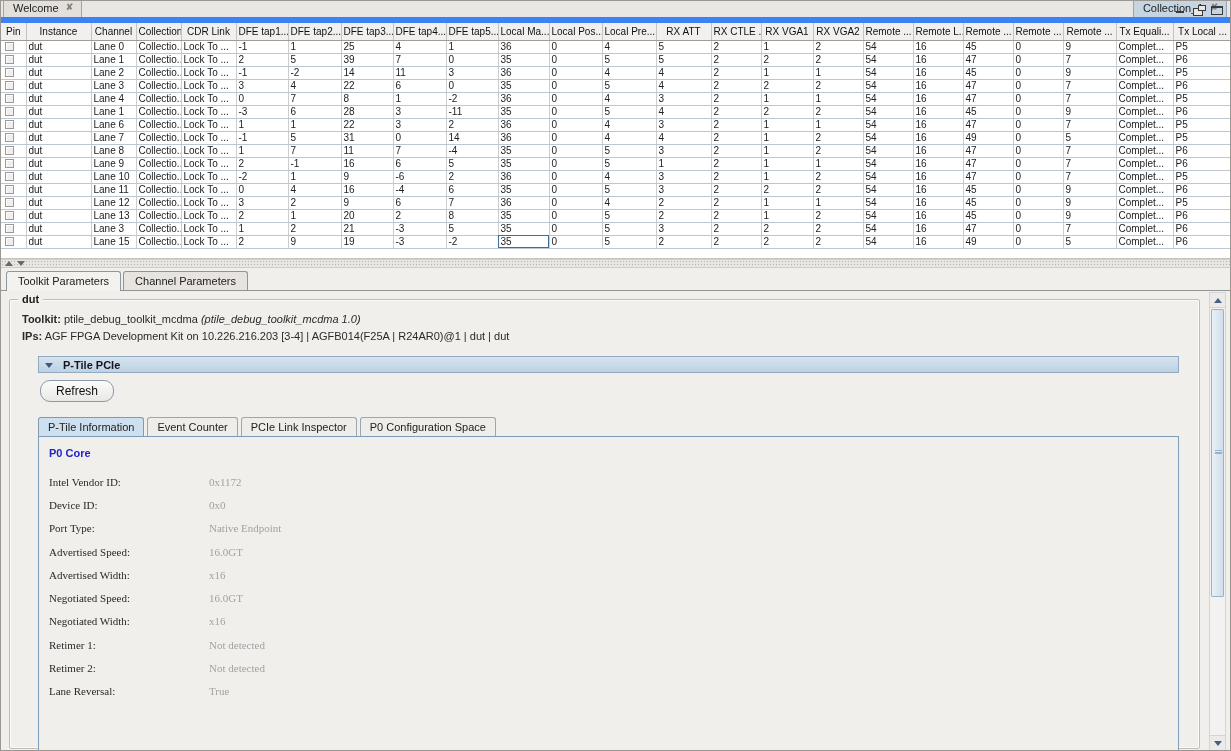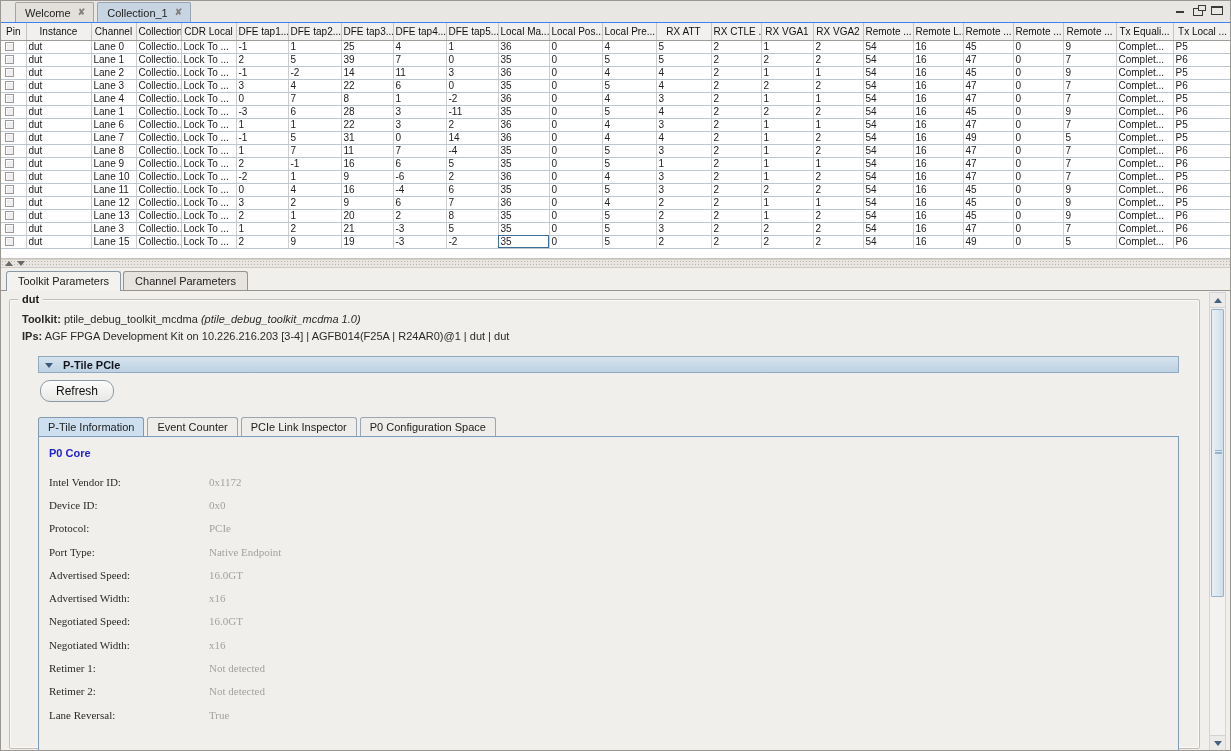--- a/index.html
+++ b/index.html
@@ -3,22 +3,22 @@
 <meta charset="utf-8">
 <style>
   * { box-sizing: border-box; }
   html,body { margin:0; padding:0; }
   #app {
     width:1231px; height:751px; position:relative; overflow:hidden;
     background:#f1efec; font-family:"Liberation Sans", sans-serif;
     border:1px solid #9a9792;
   }
   
-  .tabbar { height:22px; background:#e9e7e3; border-bottom:1px solid #3b82f6;
-    display:flex; align-items:flex-end; padding-left:14px; position:relative; }
+  .tabbar { height:22px; background:#e9e7e3; border-bottom:6px solid #3b82f6;
+    display:flex; align-items:flex-end; padding-left:2px; position:relative;justify-content:space-between; }
   .etab { height:20px; display:flex; align-items:center; gap:7px; padding:0 8px 0 9px;
     font-size:11px; color:#222; border:1px solid #a6a39e; border-bottom:none;
     border-radius:2px 2px 0 0; background:#e3e0db; margin-right:3px; cursor:default; }
   .etab.active { background:#c7d5e2; border-color:#97a5b2; }
   .tab-close { font-size:9px; color:#84827e; font-weight:bold; line-height:9px; }
   .win-controls { position:absolute; right:7px; top:4px; display:flex; gap:8px; align-items:center; }
   .wc { position:relative; display:inline-block; }
   .wc-min { width:9px; height:9px; }
   .wc-min::after { content:""; position:absolute; left:0; bottom:2px; width:8px; height:2px; background:#3a3a3a; }
   .wc-restore { width:10px; height:8px; border:1px solid #3a3a3a; background:#e9e7e3; margin-top:3px; }
@@ -144,21 +144,21 @@
           <col style="width: 53px;">
           <col style="width: 57px;">
           <col style="width: 59px;">
         </colgroup>
       <thead>
           <tr id="lane-head">
             <th>Pin</th>
             <th>Instance</th>
             <th>Channel</th>
             <th>Collection</th>
-            <th>CDR Local</th>
+            <th>CDR Link</th>
             <th>DFE tap1...</th>
             <th>DFE tap2...</th>
             <th>DFE tap3...</th>
             <th>DFE tap4...</th>
             <th>DFE tap5...</th>
             <th>Local Ma...</th>
             <th>Local Pos...</th>
             <th>Local Pre...</th>
             <th>RX ATT</th>
             <th>RX CTLE ...</th>
@@ -651,24 +651,20 @@
         <div id="fields">
             <div class="frow">
               <span class="flabel">Intel Vendor ID:</span>
               <span class="fvalue">0x1172</span>
             </div>
             <div class="frow">
               <span class="flabel">Device ID:</span>
               <span class="fvalue">0x0</span>
             </div>
             <div class="frow">
-              <span class="flabel">Protocol:</span>
-              <span class="fvalue">PCIe</span>
-            </div>
-            <div class="frow">
               <span class="flabel">Port Type:</span>
               <span class="fvalue">Native Endpoint</span>
             </div>
             <div class="frow">
               <span class="flabel">Advertised Speed:</span>
               <span class="fvalue">16.0GT</span>
             </div>
             <div class="frow">
               <span class="flabel">Advertised Width:</span>
               <span class="fvalue">x16</span>

